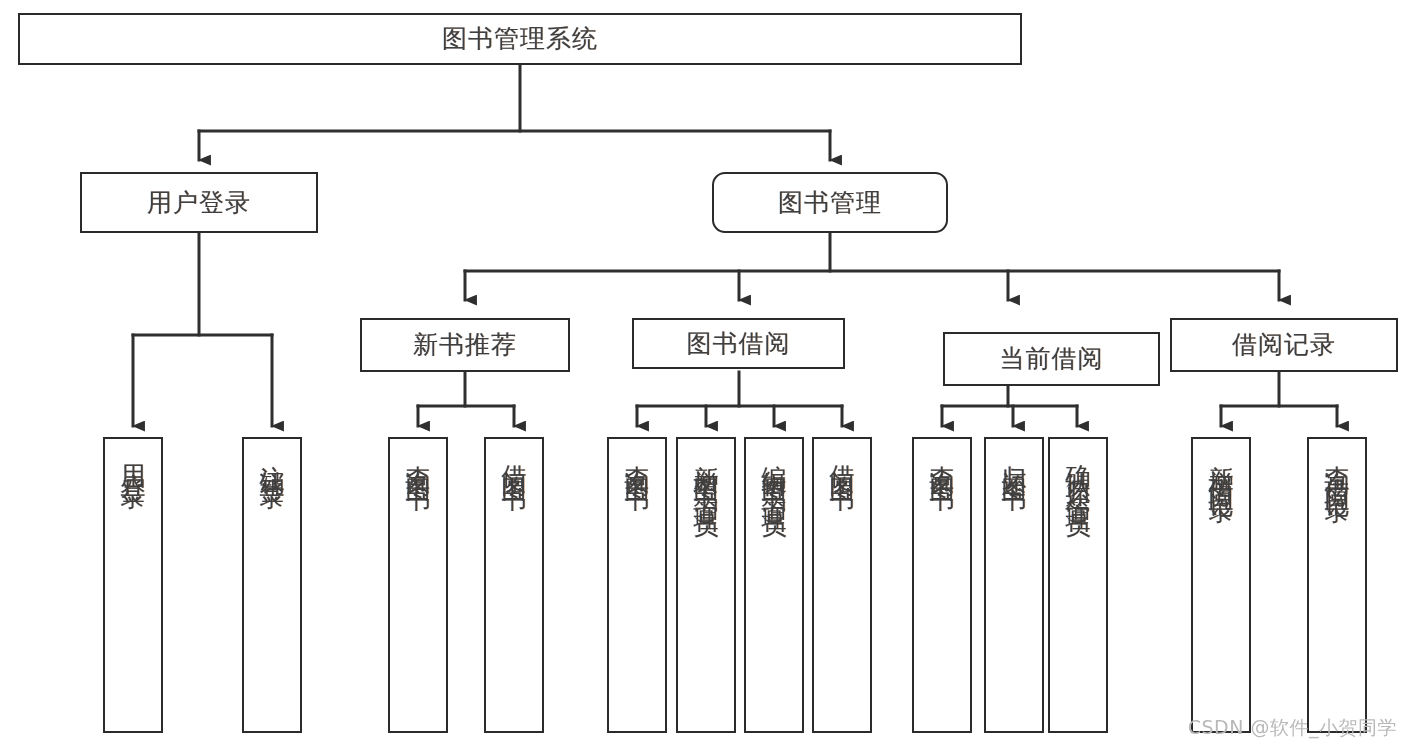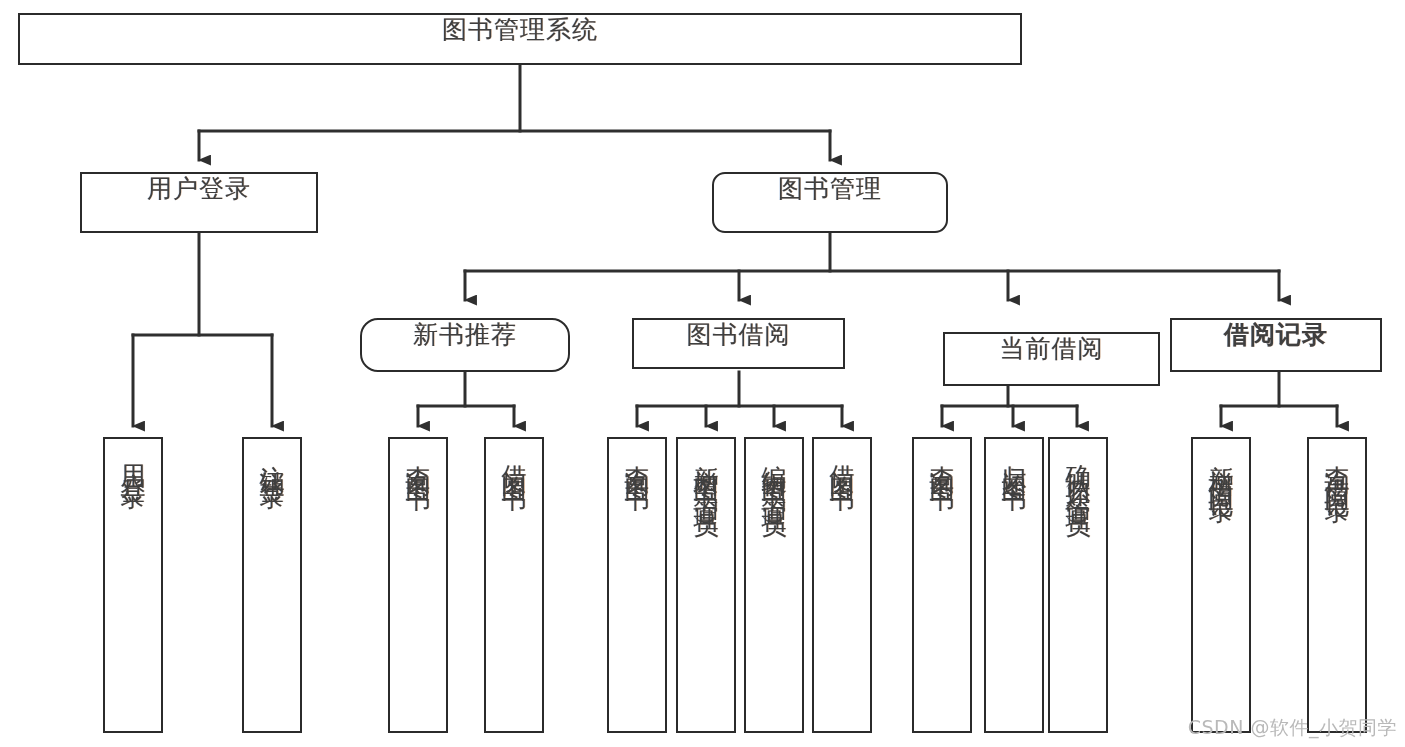--- a/index.html
+++ b/index.html
@@ -25,20 +25,21 @@
     width: 1405px;
     height: 747px;
   }
   
   .node {
     position: absolute;
     box-sizing: border-box;
     background: #ffffff;
     border: 2px solid #2b2b2b;
     display: flex;
+    align-items: center;
     justify-content: center;
     color: #3a3a3a;
   }
   .node .label {
     display: block;
     text-align: center;
     line-height: 1.18;
     color: #3f3f3f;
     text-shadow: 0.5px 0 0 rgba(190,120,60,0.45), -0.5px 0 0 rgba(120,160,210,0.45);
   }
@@ -137,33 +138,33 @@
   </div>
 
   <div class="node horiz" style="left:80px; top:172px; width:238px; height:61px;">
     <span class="label">用户登录</span>
   </div>
 
   <div class="node horiz" style="left:712px; top:172px; width:236px; height:61px;border-radius:13px;">
     <span class="label">图书管理</span>
   </div>
 
-  <div class="node horiz" style="left:360px; top:318px; width:210px; height:54px;border-radius:18px;">
+  <div class="node horiz" style="left:360px; top:318px; width:210px; height:54px;">
     <span class="label">新书推荐</span>
   </div>
 
   <div class="node horiz" style="left:632px; top:318px; width:213px; height:51px;">
     <span class="label">图书借阅</span>
   </div>
 
   <div class="node horiz" style="left:900px; top:332px; width:217px; height:54px;margin-left:43px;">
     <span class="label">当前借阅</span>
   </div>
 
-  <div class="node horiz" style="left:1170px; top:318px; width:212px; height:54px;font-weight:bold;">
+  <div class="node horiz" style="left:1170px; top:318px; width:228px; height:54px;">
     <span class="label">借阅记录</span>
   </div>
 
   <div class="node leaf" style="left:103px; top:437px; width:60px; height:296px;">
     <span class="label">用户登录</span>
   </div>
 
   <div class="node leaf" style="left:242px; top:437px; width:60px; height:296px;">
     <span class="label">注销登录</span>
   </div>

